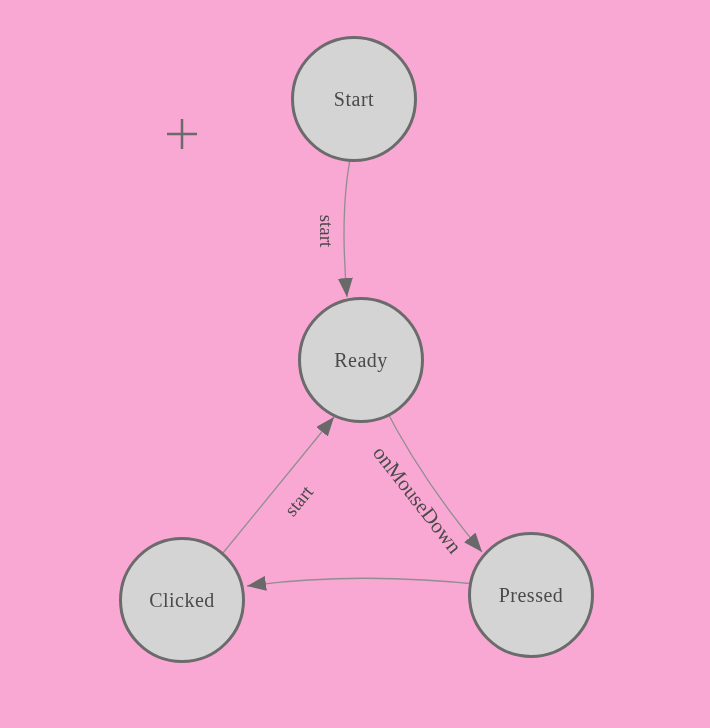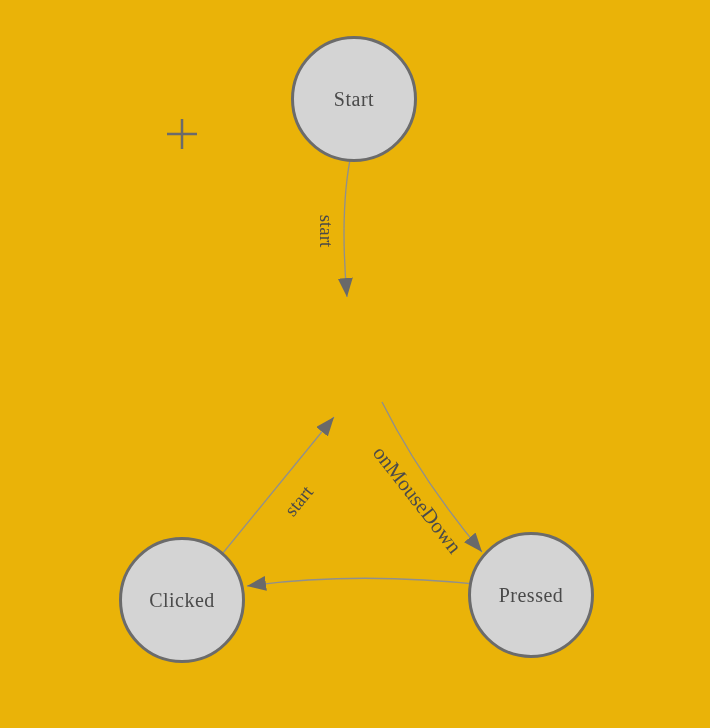--- a/index.html
+++ b/index.html
@@ -8,21 +8,21 @@
     background: #ffffff;
     width: 710px;
     height: 728px;
     overflow: hidden;
     font-family: "Liberation Serif", "DejaVu Serif", serif;
   }
   .canvas {
     position: relative;
     width: 710px;
     height: 728px;
-    background: #eab308;
+    background: #f9a8d4;
   }
   svg.edge-layer {
     position: absolute;
     left: 0; top: 0;
     width: 710px; height: 728px;
     z-index: 1;
   }
   .state-node {
     position: absolute;
     width: 126px;
@@ -100,20 +100,23 @@
     <g stroke="#6b6b6b" stroke-width="2.5">
       <line x1="167" y1="134" x2="197" y2="134"></line>
       <line x1="182" y1="119" x2="182" y2="149"></line>
     </g>
   </svg>
 
   <div class="state-node" id="node-start">
     <span class="state-label">Start</span>
   </div>
 
+  <div class="state-node" id="node-ready">
+    <span class="state-label">Ready</span>
+  </div>
 
   <div class="state-node" id="node-clicked">
     <span class="state-label">Clicked</span>
   </div>
 
   <div class="state-node" id="node-pressed">
     <span class="state-label">Pressed</span>
   </div>
 
   <div class="edge-label" id="label-start-top">start</div>

